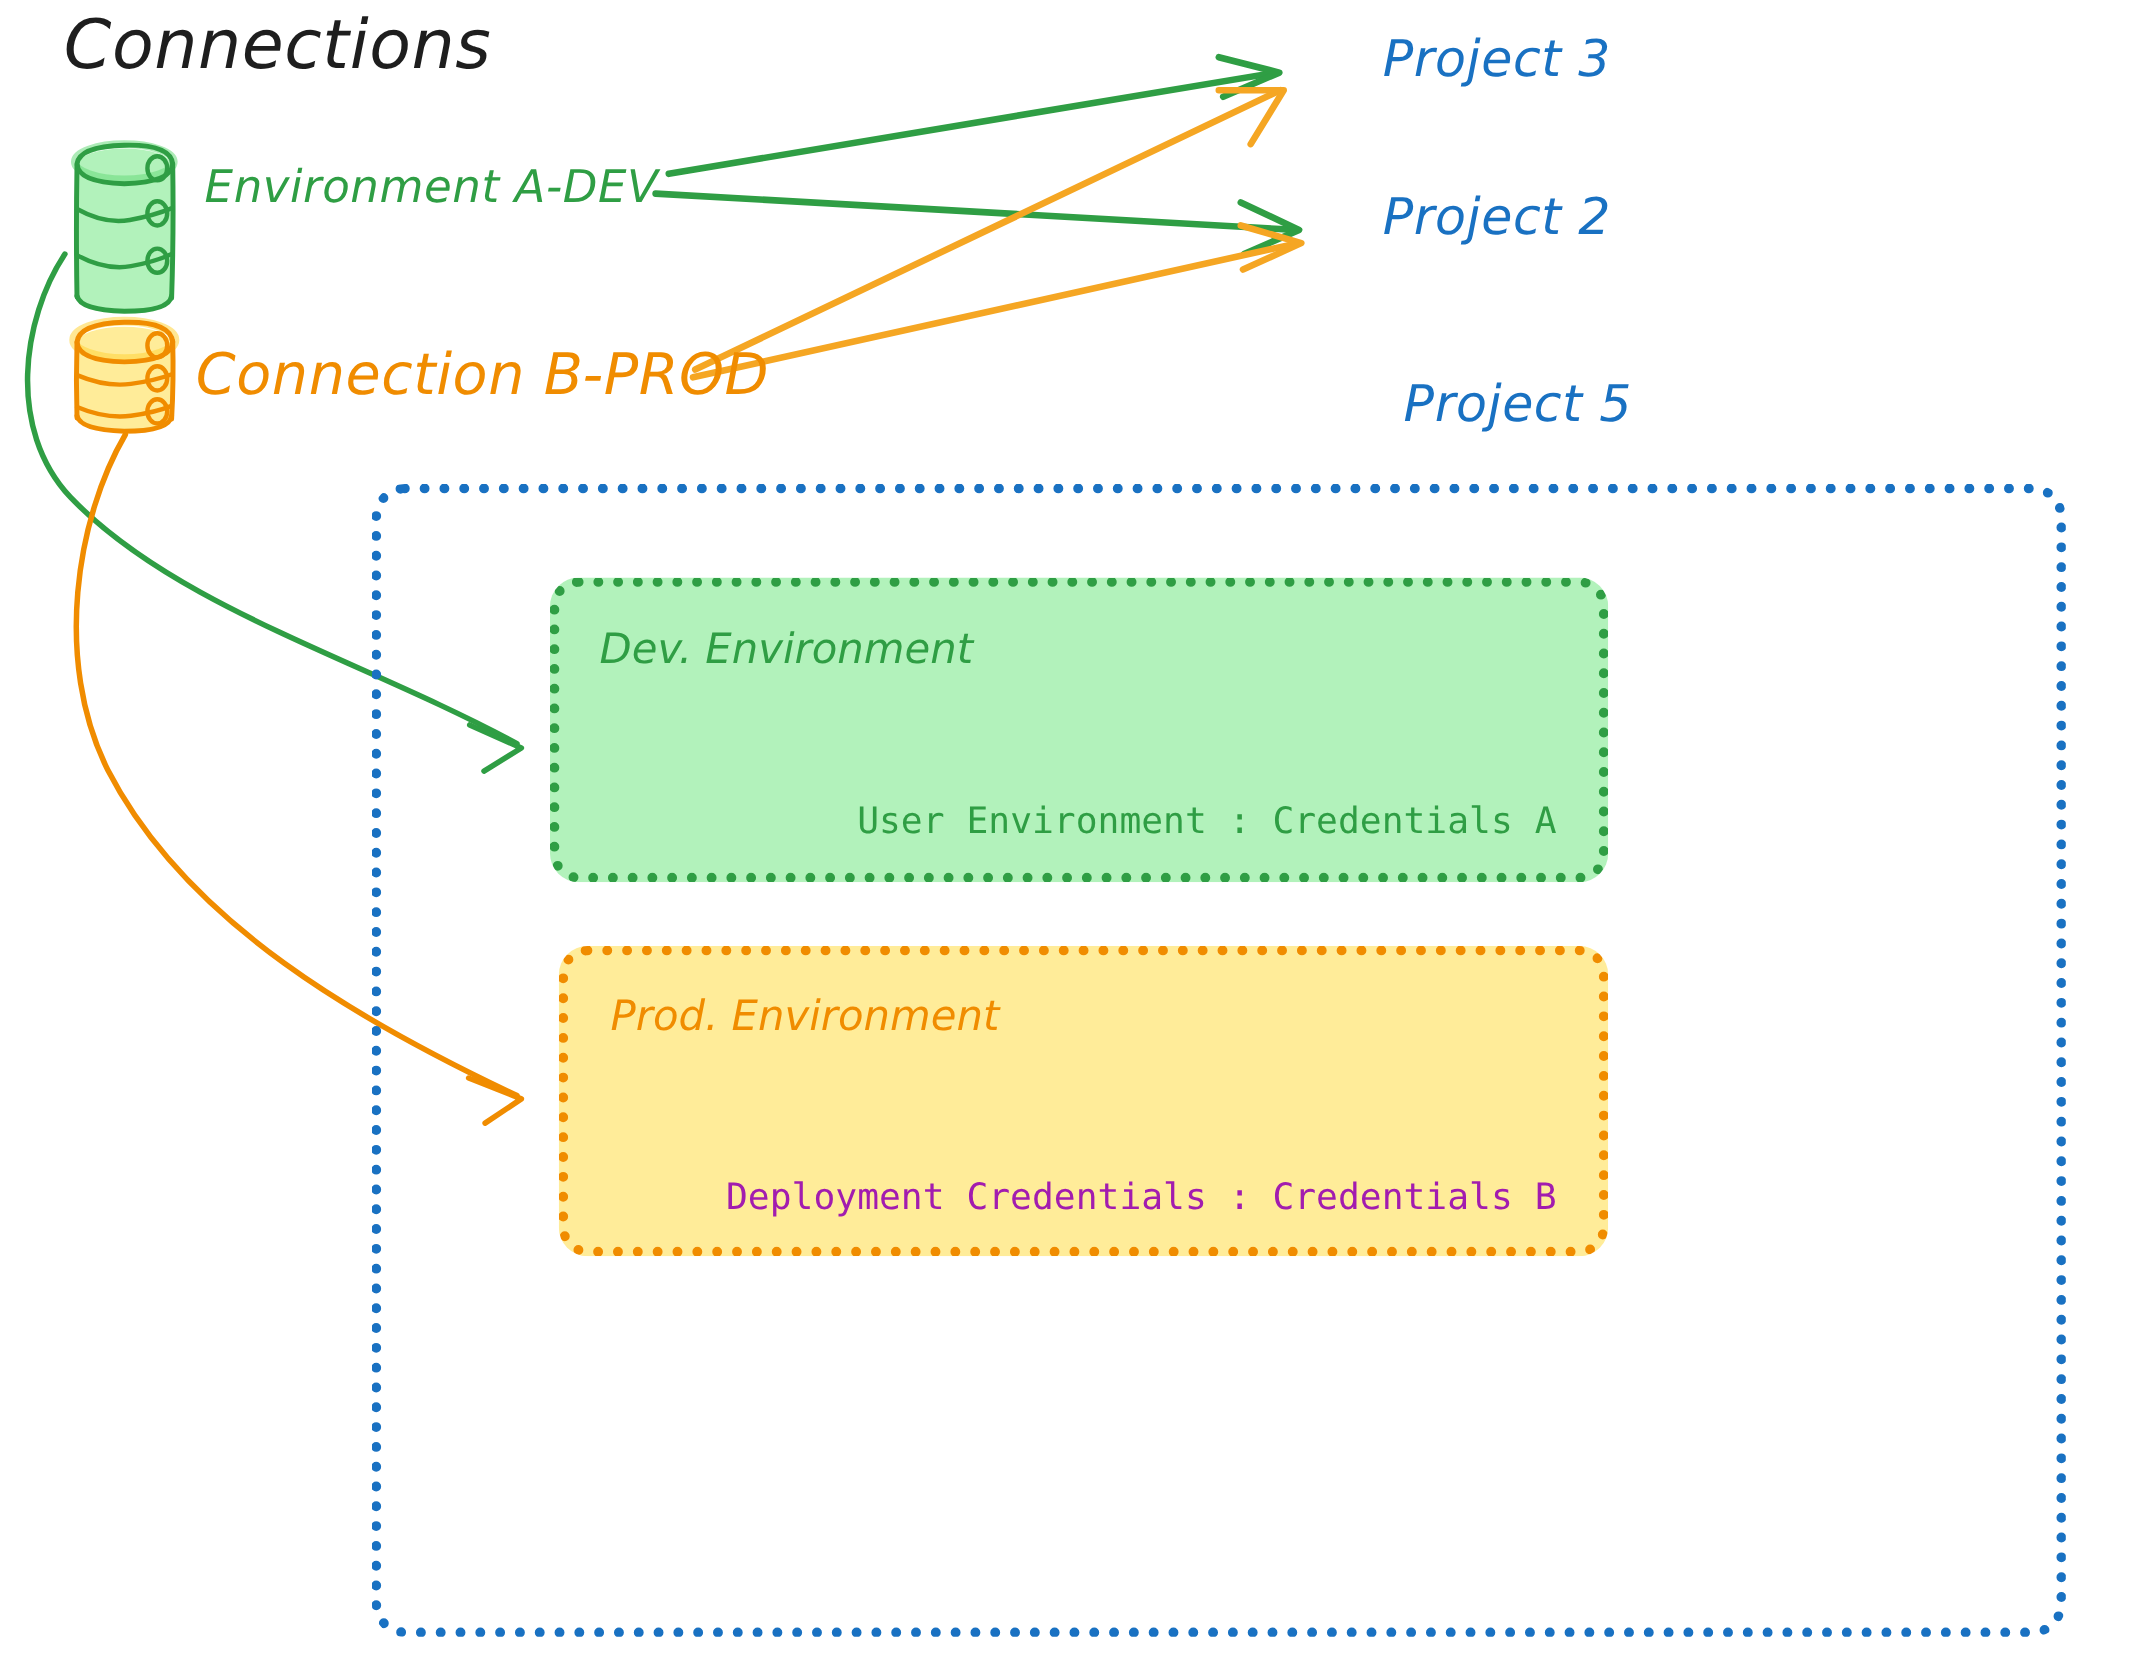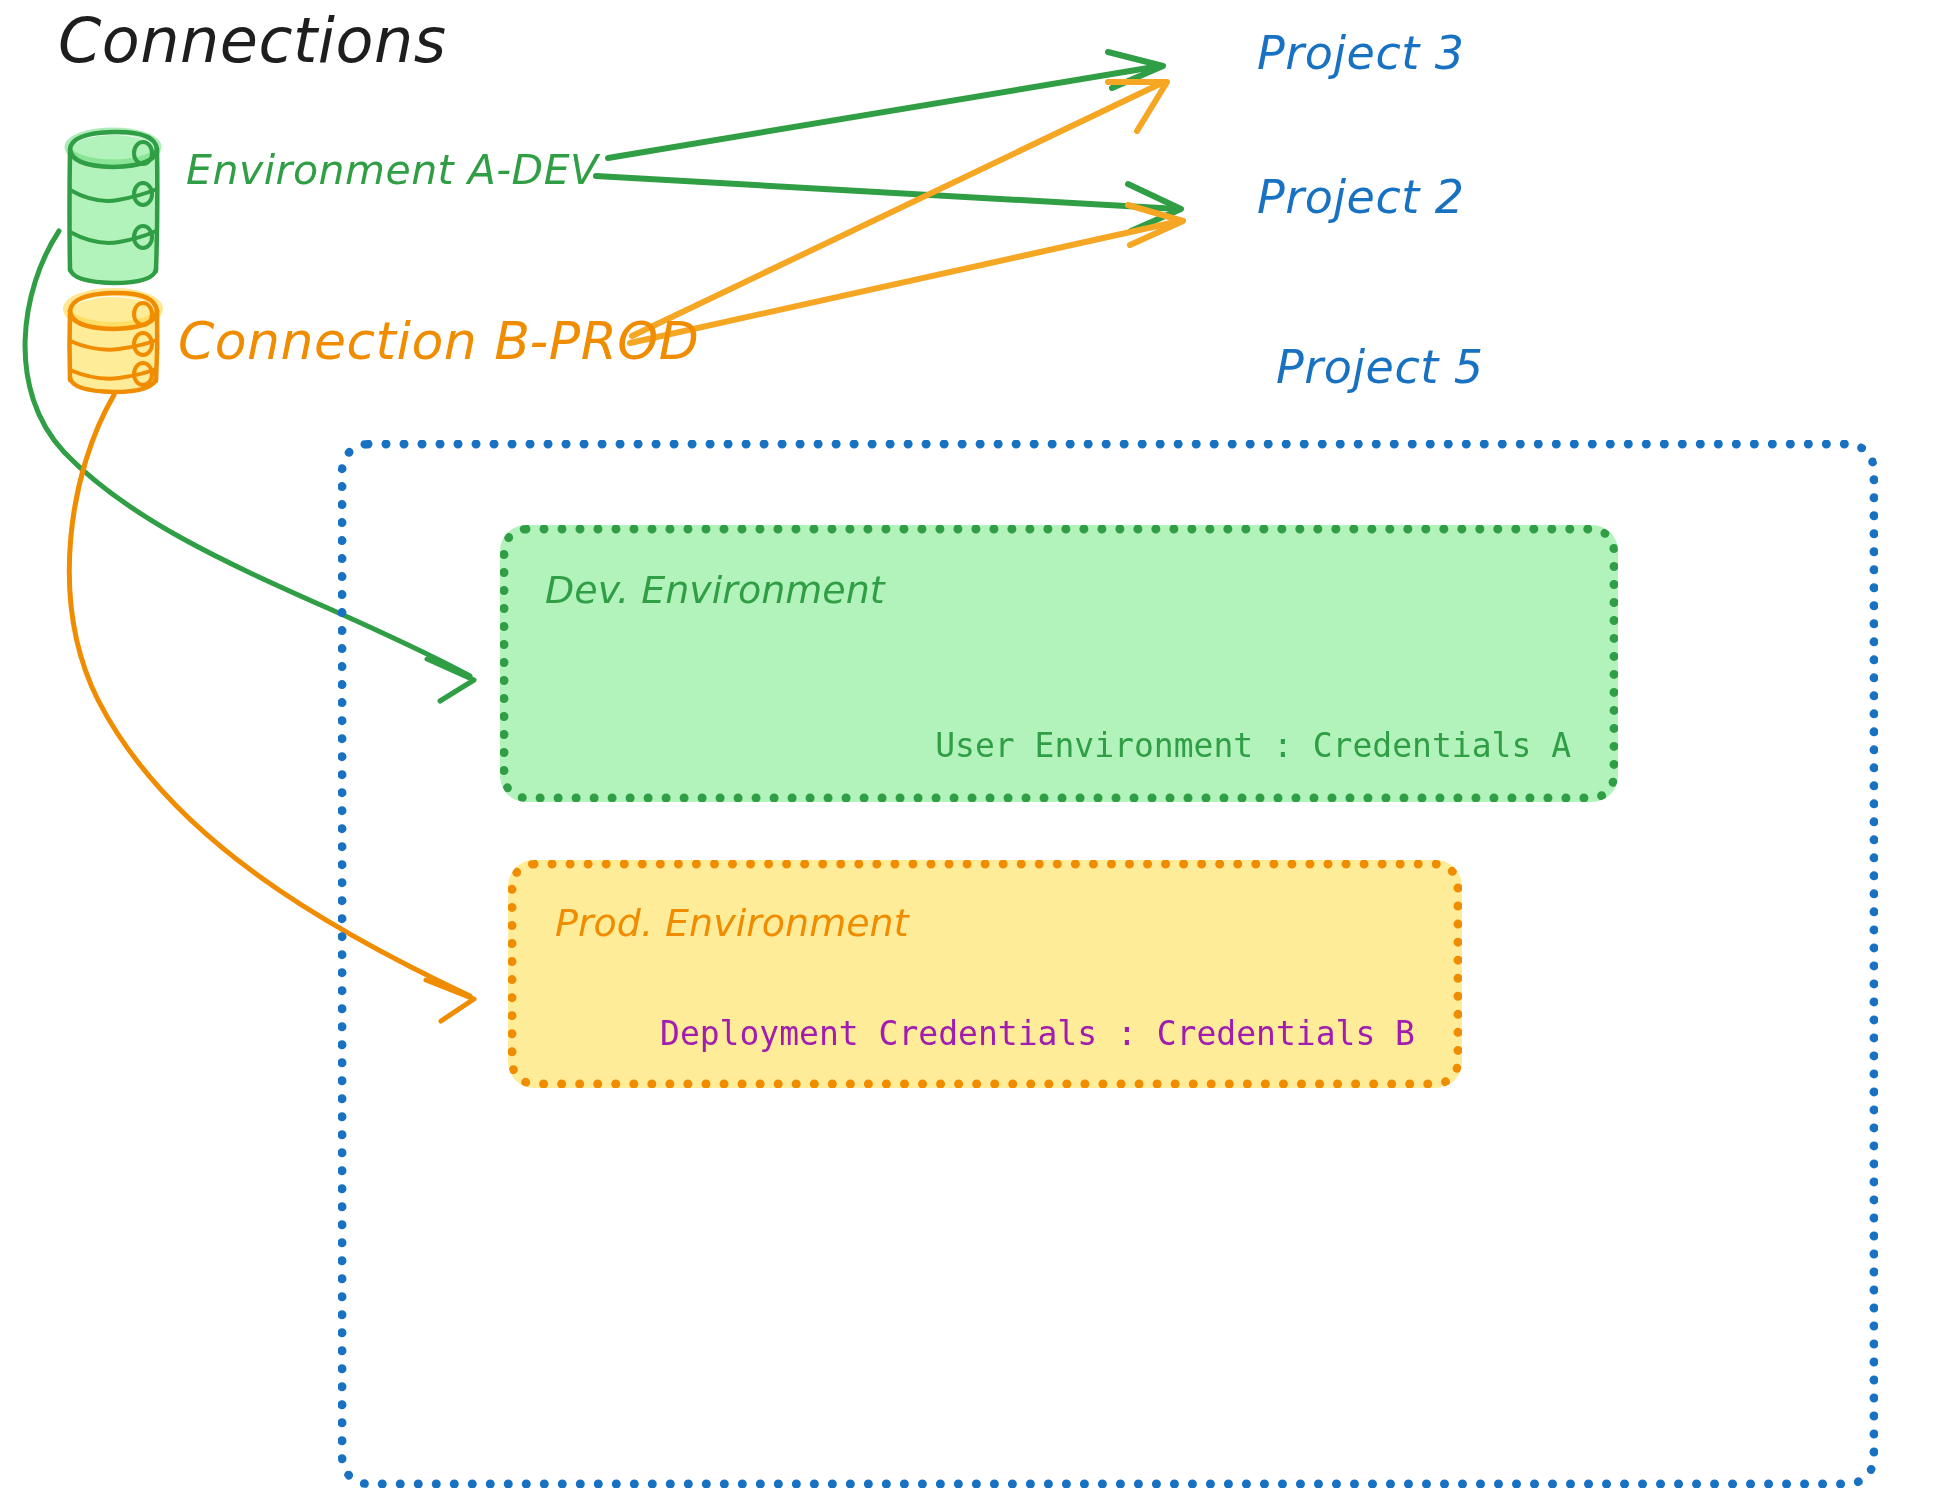--- a/index.html
+++ b/index.html
@@ -83,30 +83,30 @@
 
   
   .env-box {
     position: absolute;
     box-sizing: border-box;
     border-radius: 26px;
   }
   #dev-env-box {
     left: 500px;
     top: 525px;
-    width: 1118px;
+    width: 962px;
     height: 277px;
     background: #b2f2bb;
     border: 9px dotted #2f9e44;
   }
   #prod-env-box {
     left: 508px;
     top: 860px;
     width: 954px;
-    height: 228px;
+    height: 282px;
     background: #ffec99;
     border: 9px dotted #f08c00;
   }
   .env-title {
     position: absolute;
     font-size: 38px;
     font-style: italic;
     font-family: "DejaVu Sans", sans-serif;
     white-space: nowrap;
   }

